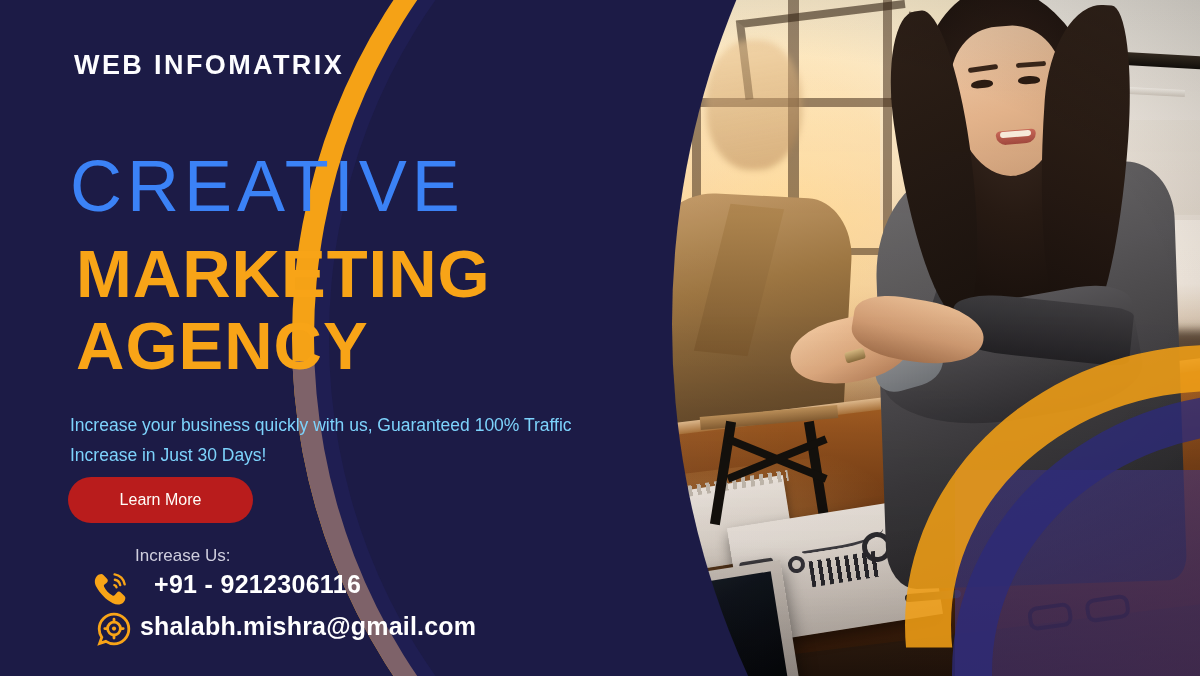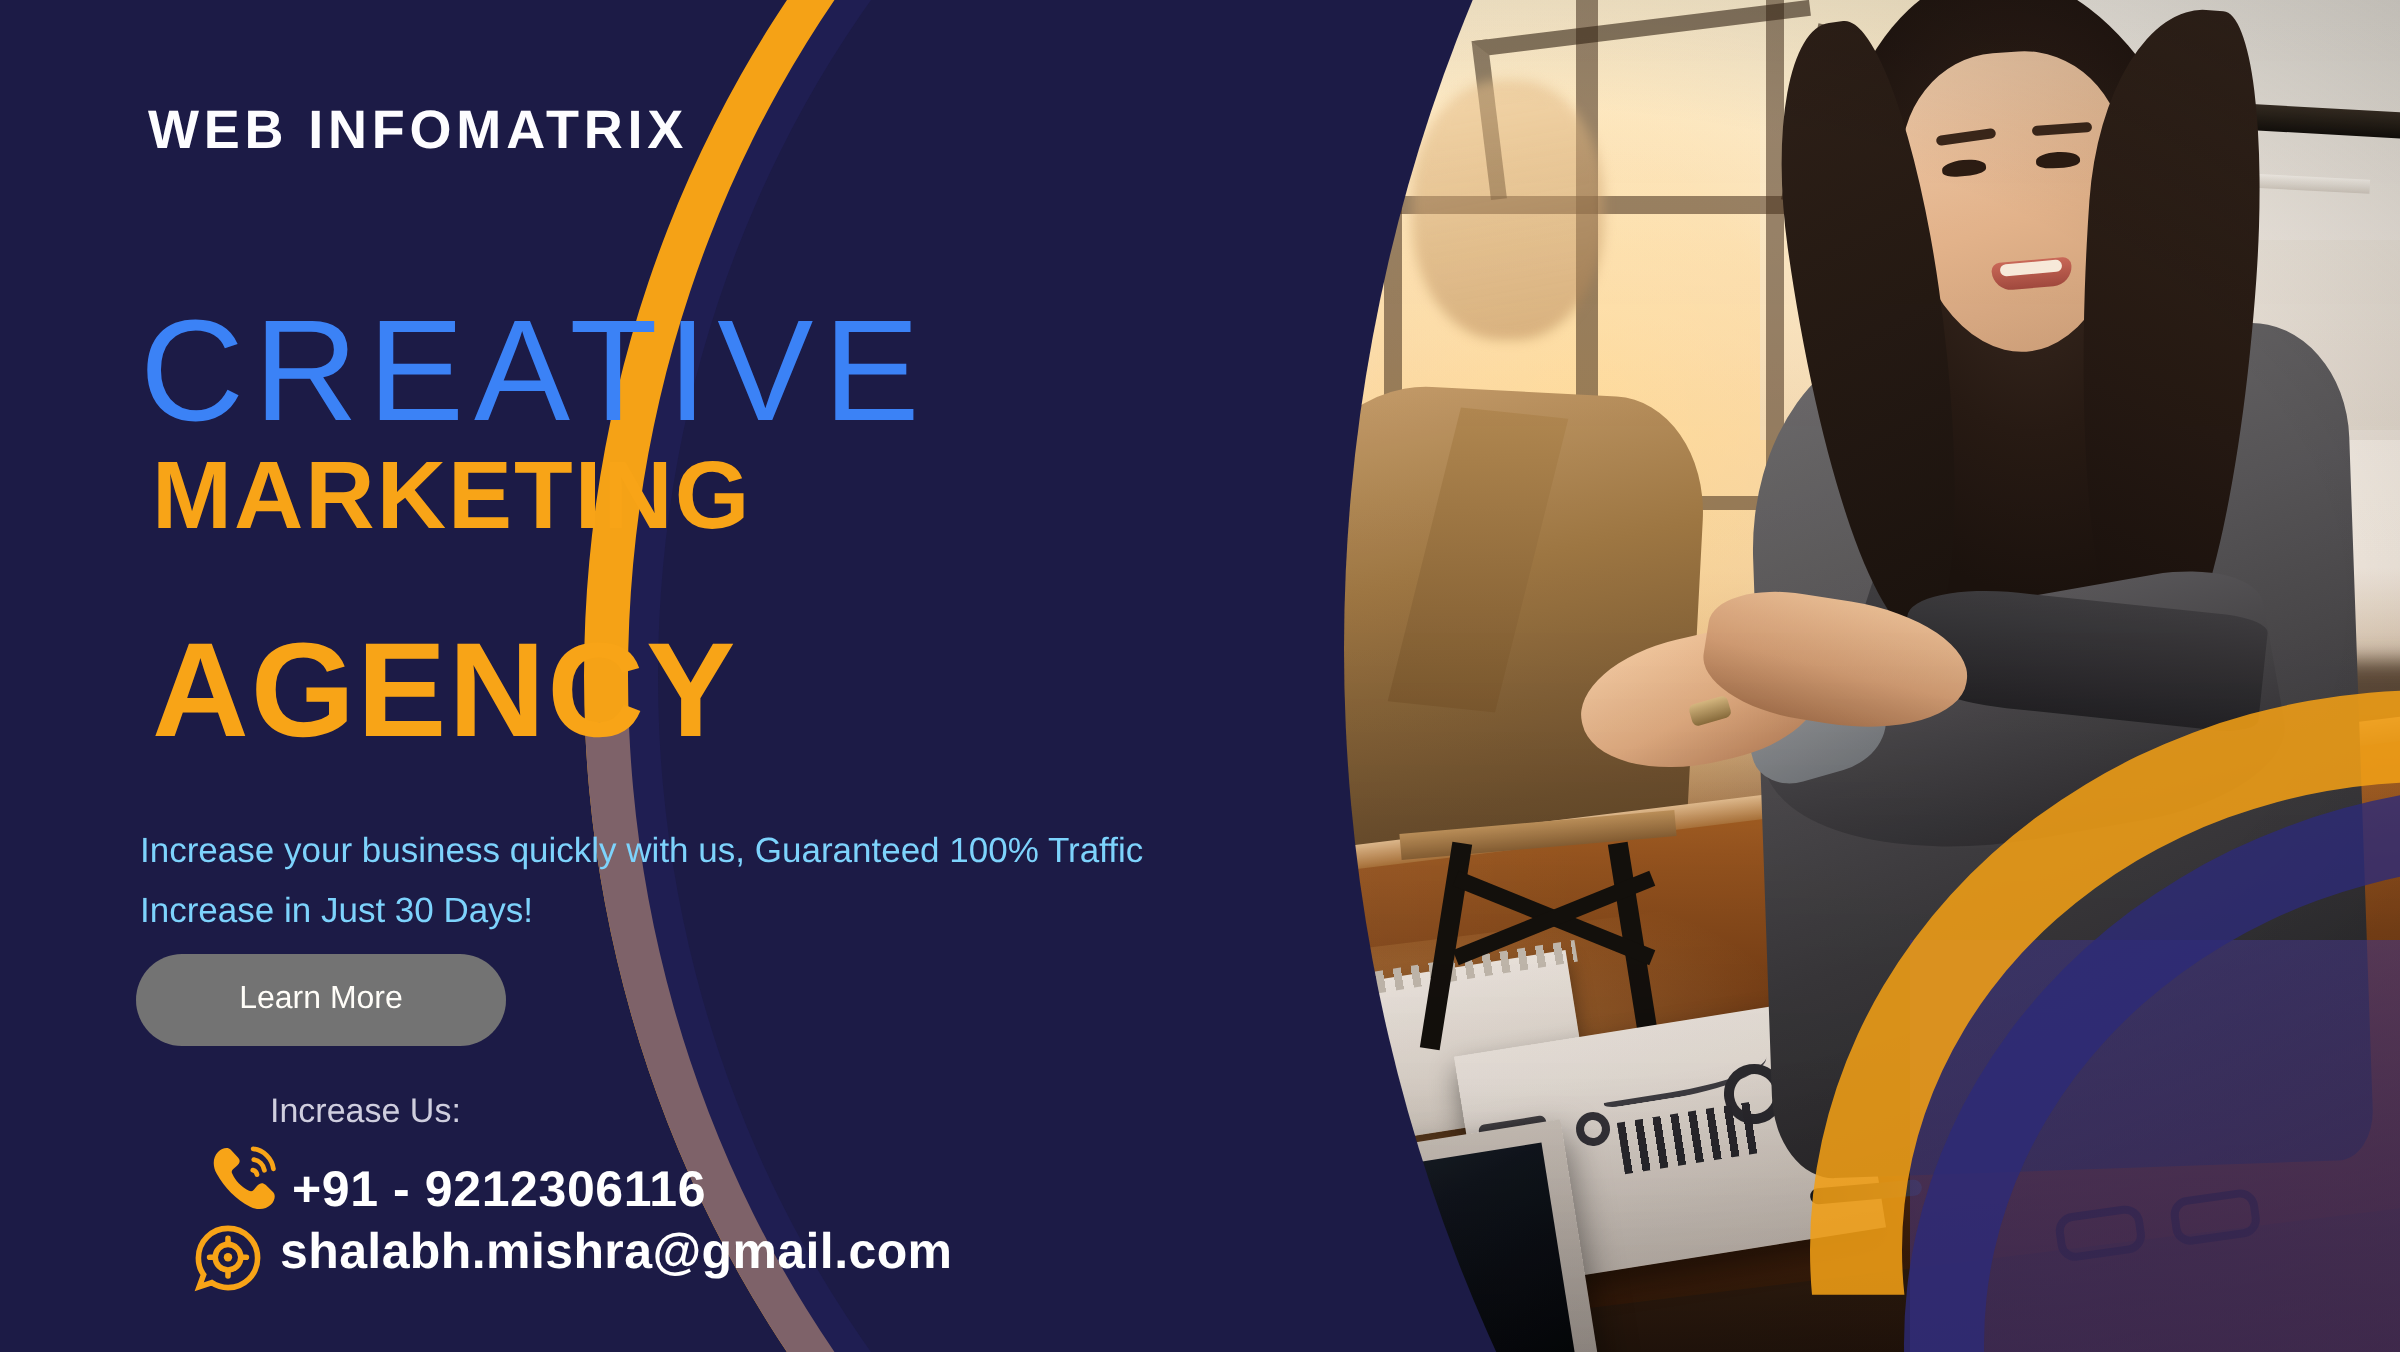--- a/index.html
+++ b/index.html
@@ -399,50 +399,50 @@
     font-size:27px; font-weight:bold; color:#fdfdff;
     letter-spacing:2.4px;
   }
 
   .h-creative {
     position:absolute; left:70px; top:150px;
     font-size:72px; font-weight:400; color:#3b82f6;
     letter-spacing:5px; line-height:1;
   }
   .h-marketing {
-    position:absolute; left:76px; top:225px;
-    font-size:48px; font-weight:bold; color:#f8a417;
+    position:absolute; left:76px; top:240px;
+    font-size:67px; font-weight:bold; color:#f8a417;
     letter-spacing:1px; line-height:1;
   }
   .h-agency {
     position:absolute; left:76px; top:312px;
     font-size:67px; font-weight:bold; color:#f8a417;
     letter-spacing:1px; line-height:1;text-align:right;
   }
 
   .sub {
     position:absolute; left:70px; top:410px; width:510px;
     font-size:17.5px; color:#7dd3fc; line-height:1.72;
   }
 
   .cta {
     position:absolute; left:68px; top:477px;
     width:185px; height:46px;
-    background:#737373; border:none; border-radius:23px;
+    background:#b91c1c; border:none; border-radius:23px;
     color:#fffdf8; font-size:16px; font-family:"Liberation Sans", sans-serif;
     cursor:pointer;
   }
 
   .contact-label {
     position:absolute; left:135px; top:546px;
     font-size:17px; color:#cfcede;
   }
   .phone-row {
-    position:absolute; left:102px; top:570px;
-    display:flex; align-items:flex-end; gap:2px;
+    position:absolute; left:90px; top:570px;
+    display:flex; align-items:flex-start; gap:22px;
   }
   .phone-num {
     font-size:25px; font-weight:bold; color:#ffffff; letter-spacing:.3px;
   }
   .email-row {
     position:absolute; left:97px; top:612px;
     display:flex; align-items:flex-start; gap:9px;
   }
   .email-txt {
     font-size:25px; font-weight:bold; color:#ffffff; letter-spacing:.2px;

